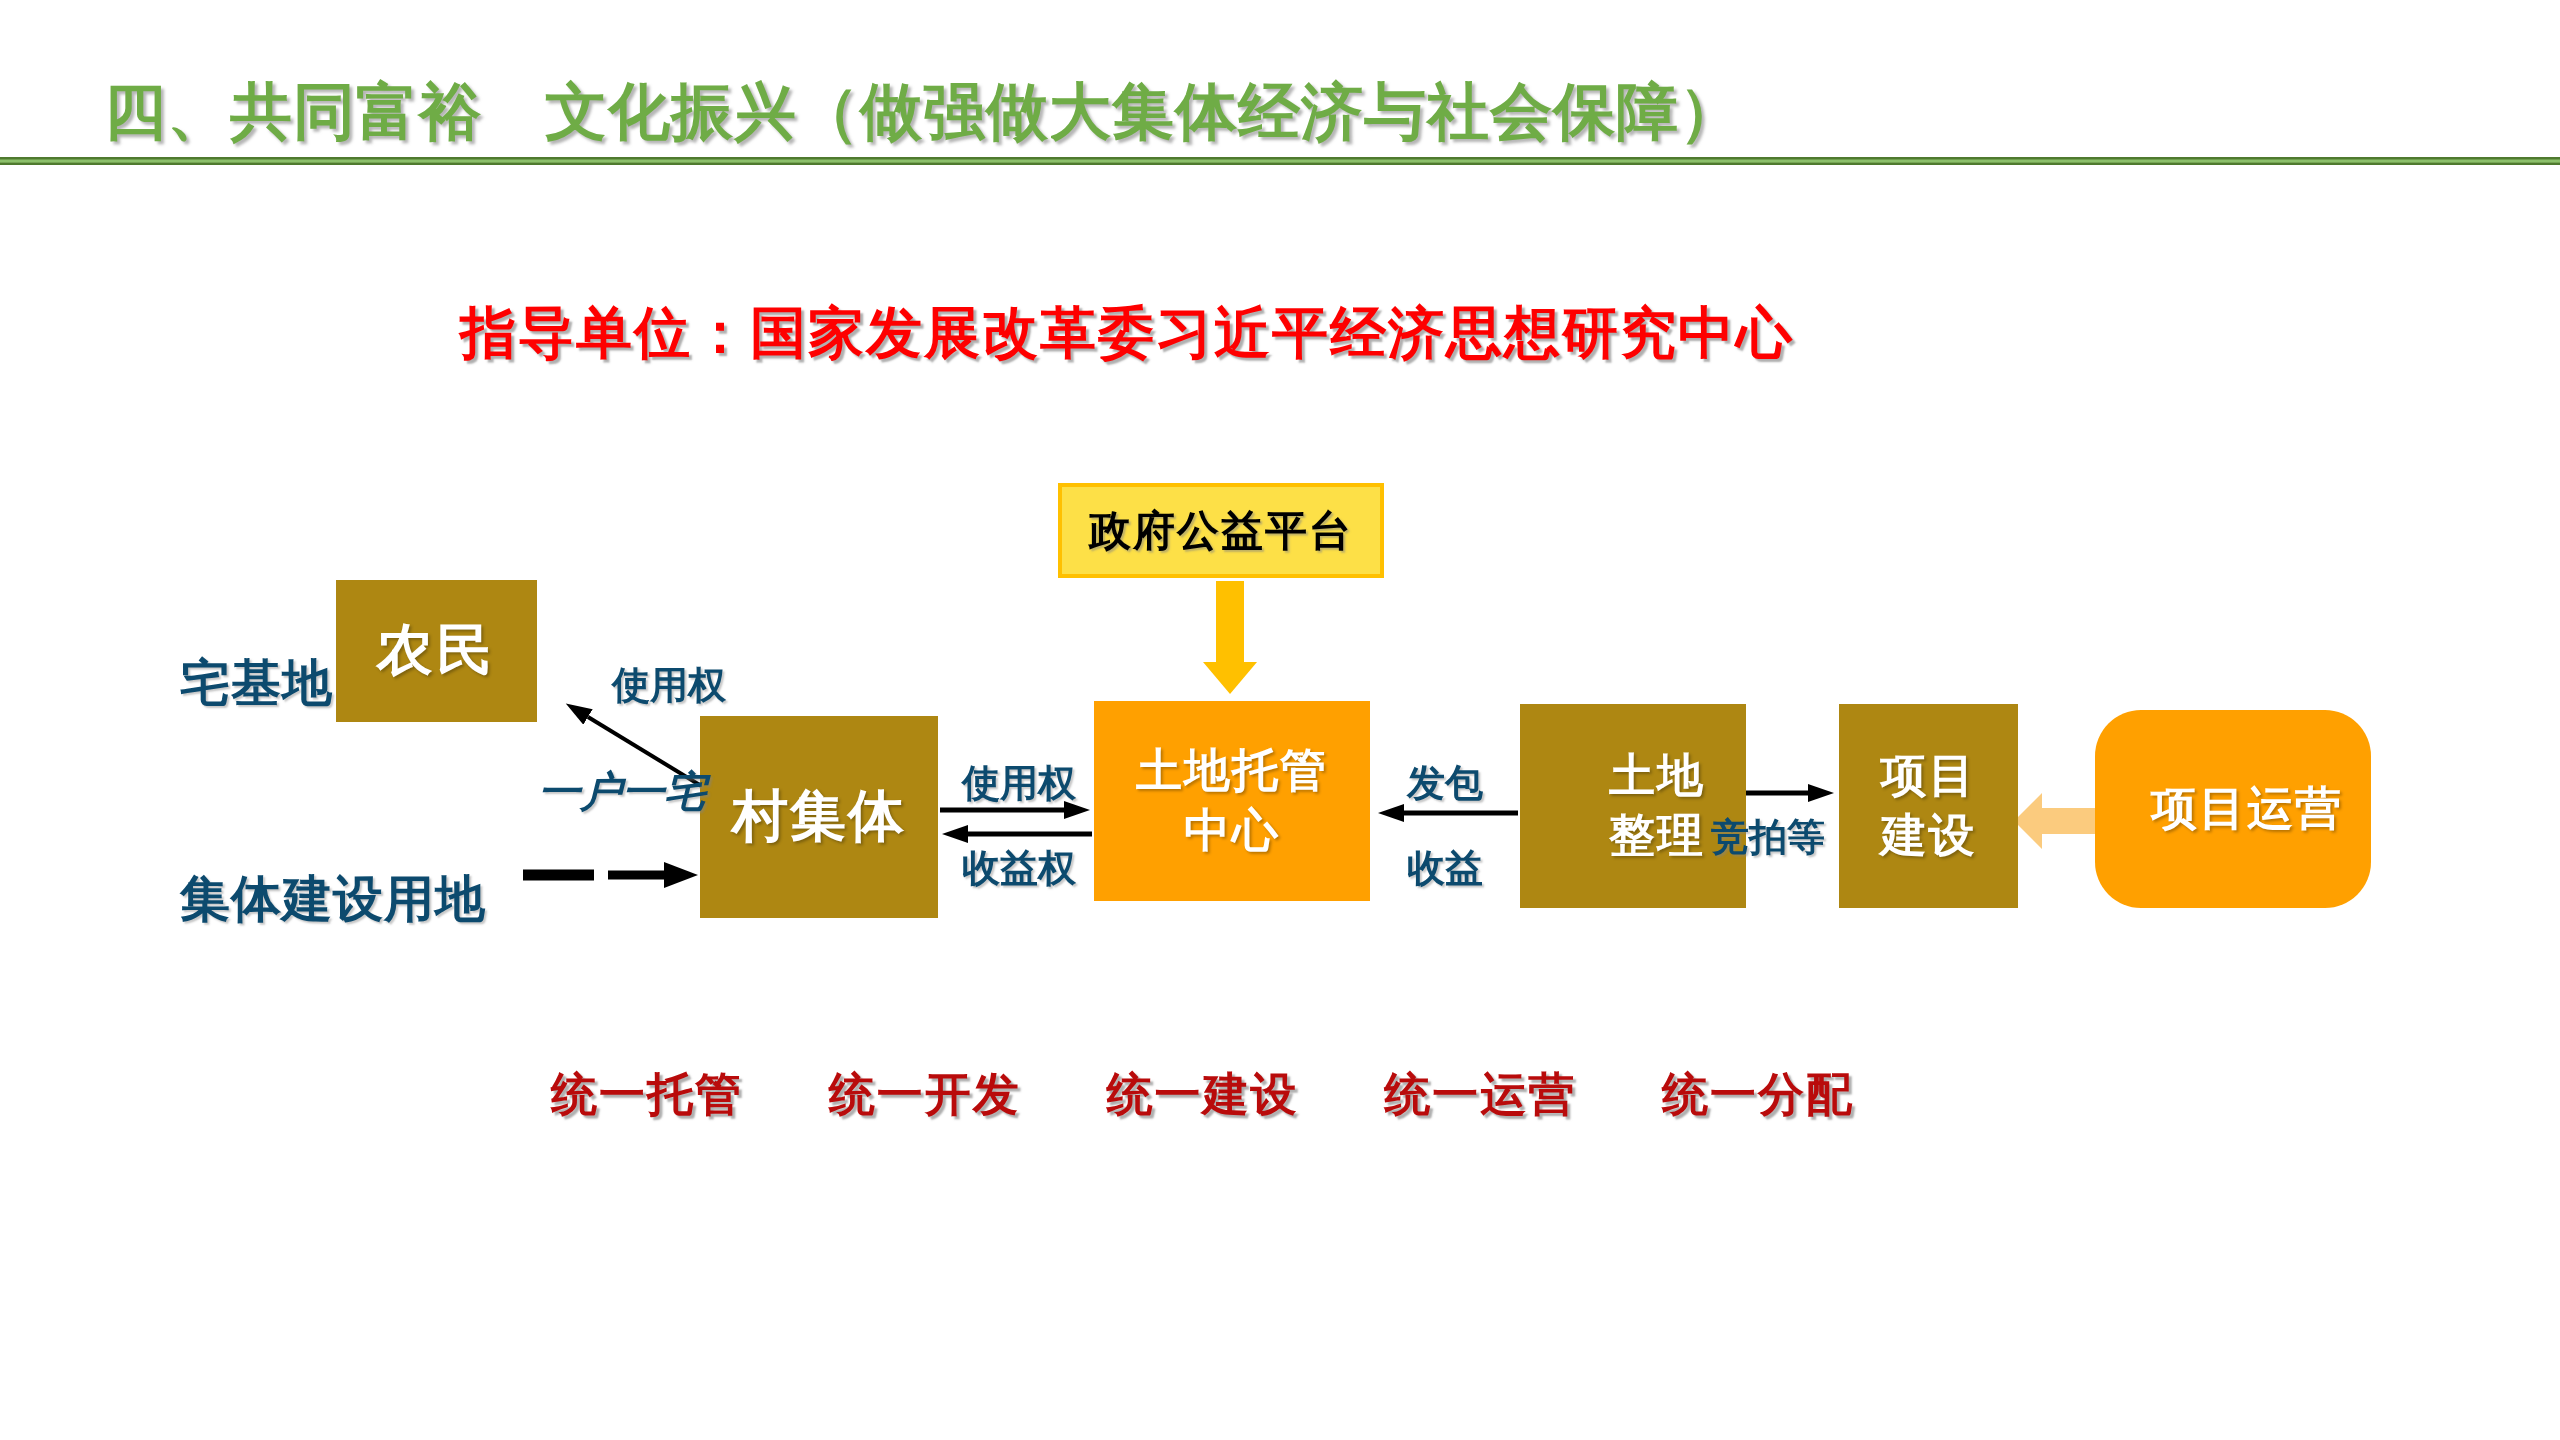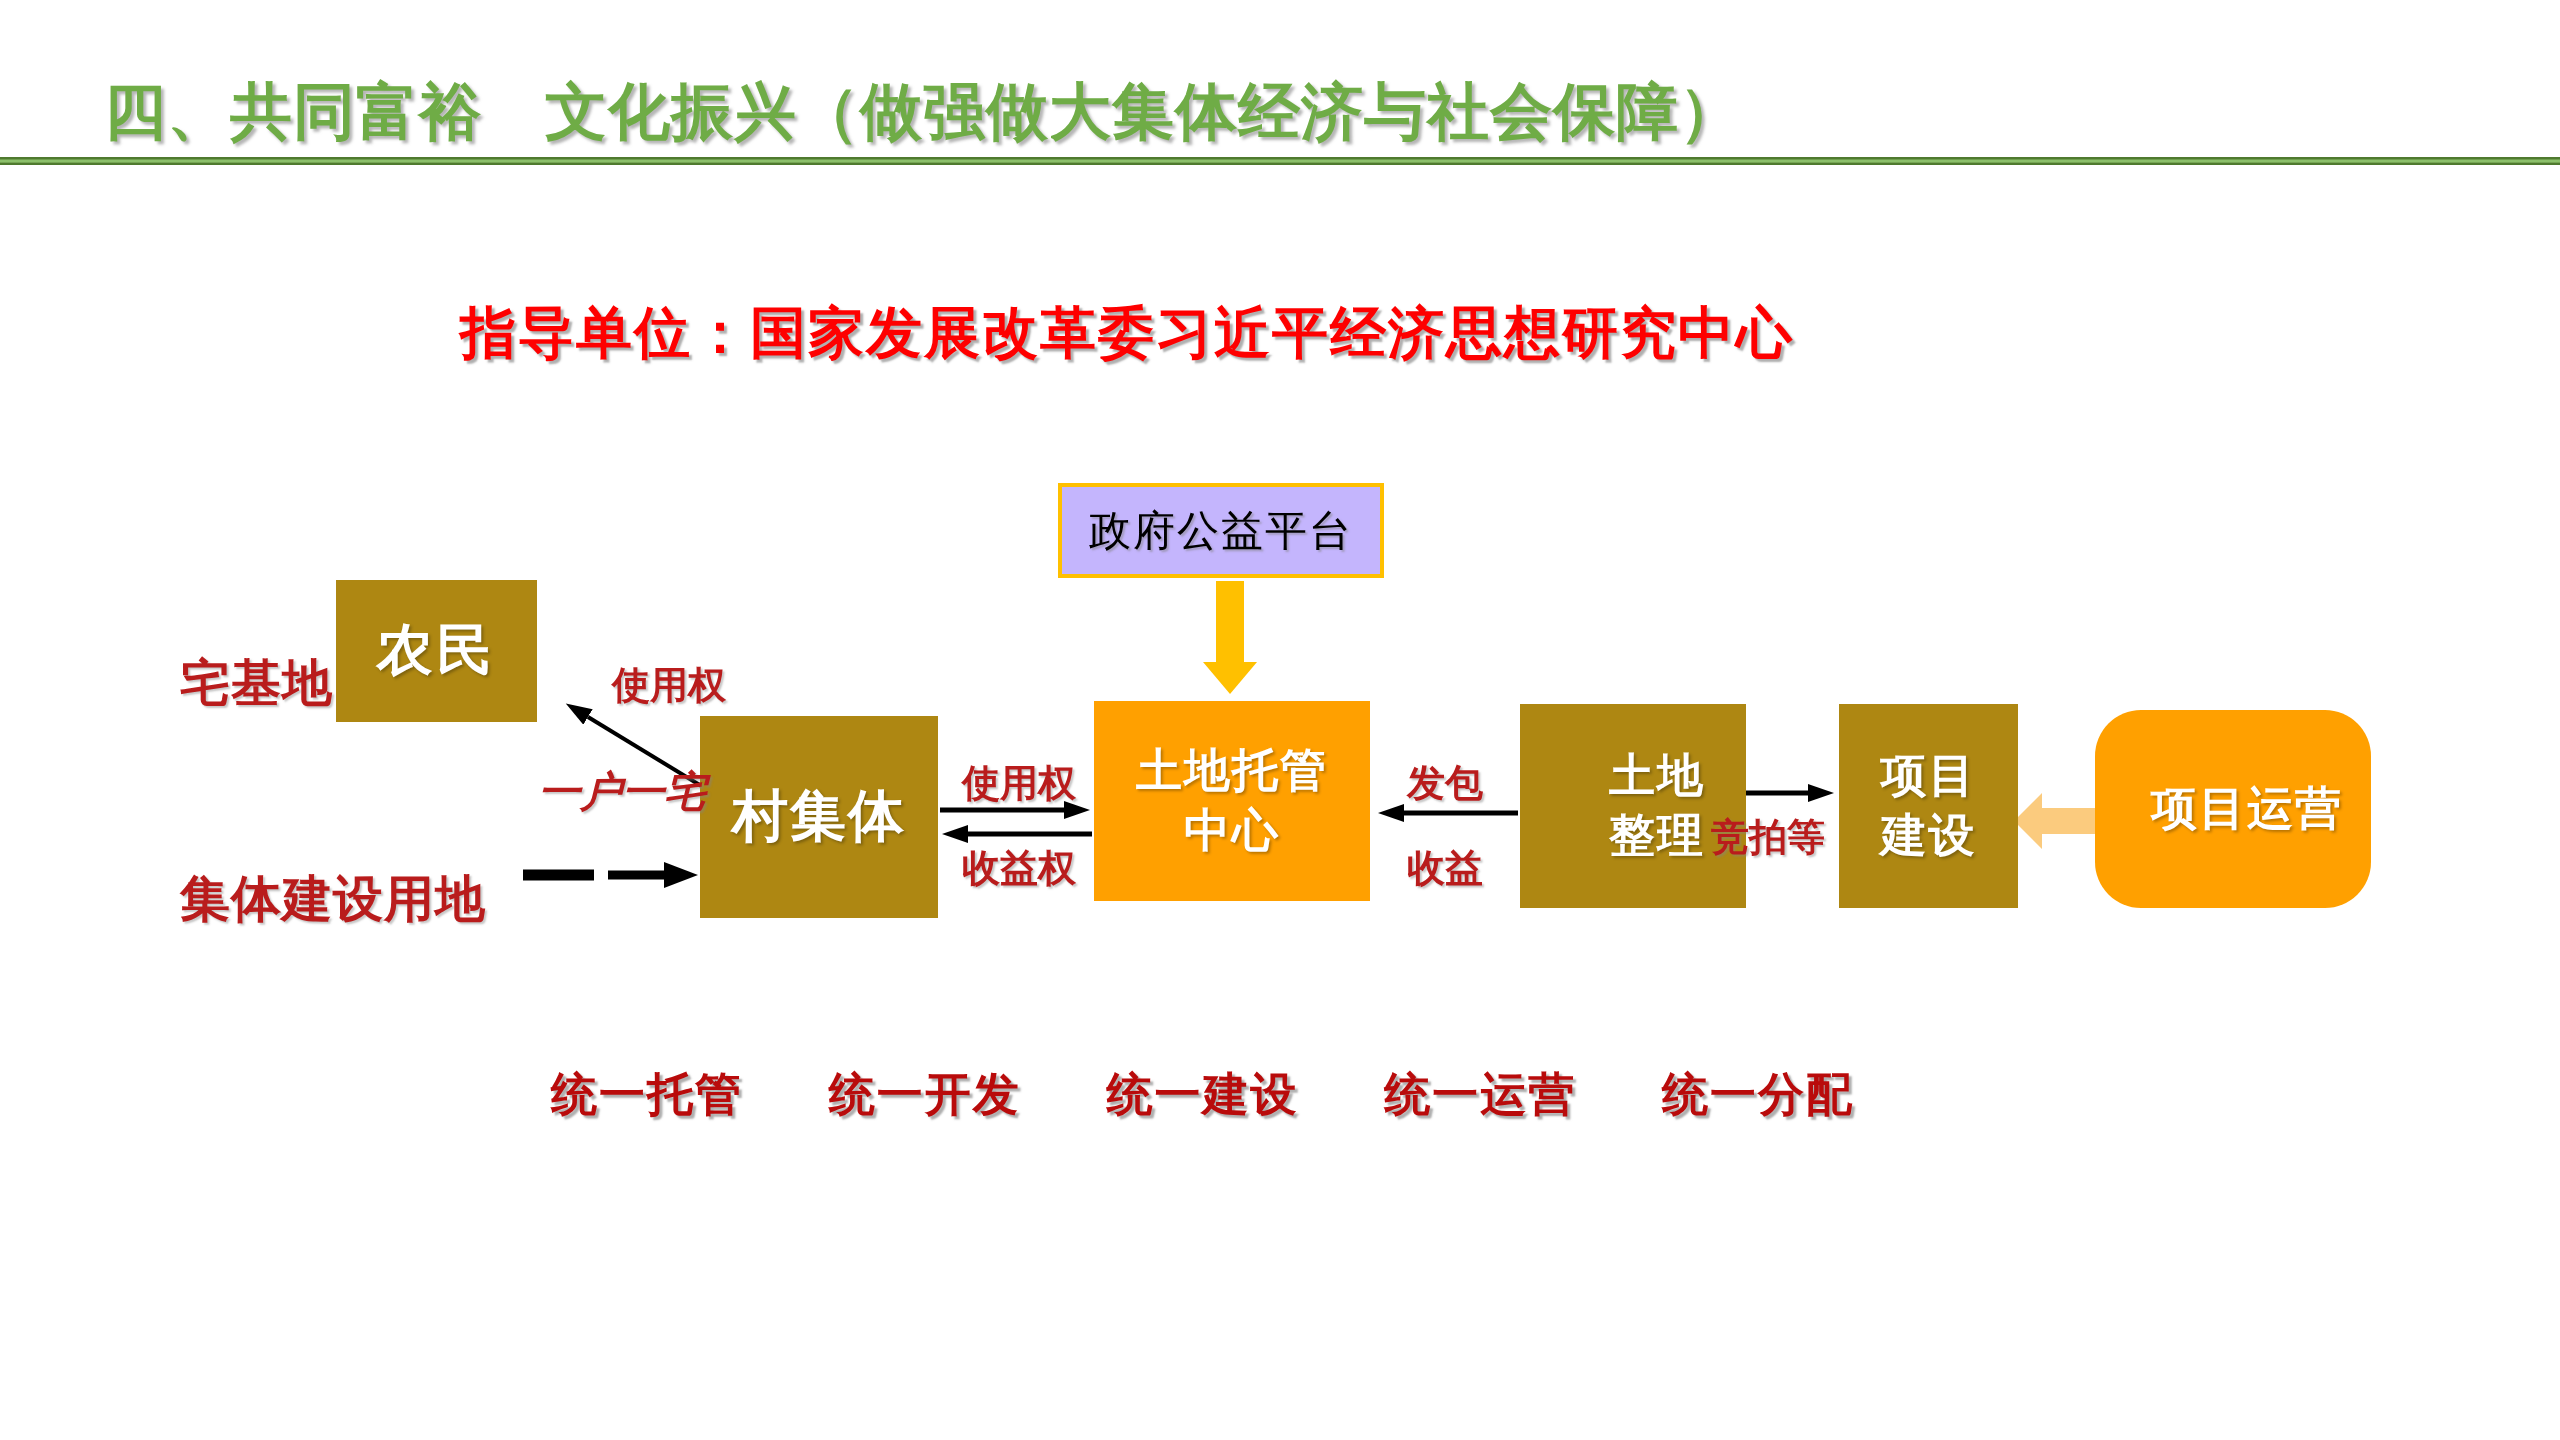--- a/index.html
+++ b/index.html
@@ -42,38 +42,38 @@
     text-align: center;
     color: #ffffff; font-weight: bold;
     z-index: 2;
     text-shadow: 2px 2px 3px rgba(0,0,0,0.28);
   }
   .gold  { background: #AE8712; }
   .orange{ background: #FFA000; }
 
   .gov-box {
     left: 1058px; top: 483px; width: 326px; height: 95px;
-    background: #c4b5fd; border: 4px solid #FFC000;
+    background: #fde047; border: 4px solid #FFC000;
     box-sizing: border-box;
     display: flex; align-items: center; justify-content: center;
-    font-size: 42px; font-weight: normal; color: #000;
+    font-size: 42px; font-weight: bold; color: #000;
     letter-spacing: 2px; z-index: 2;
     text-shadow: 2px 2px 2px rgba(130,130,130,0.5);
   }
 
   .farmer-box  { left: 336px;  top: 580px; width: 201px; height: 142px; font-size: 56px; letter-spacing: 4px; }
   .village-box { left: 700px;  top: 716px; width: 238px; height: 202px; font-size: 56px; letter-spacing: 2px; }
   .trust-box   { left: 1094px; top: 701px; width: 276px; height: 200px; font-size: 46px; line-height: 1.3; letter-spacing: 2px; }
   .consol-box  { left: 1520px; top: 704px; width: 178px; height: 204px; font-size: 46px; line-height: 1.3; letter-spacing: 2px; padding-left: 48px; }
   .constr-box  { left: 1839px; top: 704px; width: 179px; height: 204px; font-size: 46px; line-height: 1.3; letter-spacing: 2px; }
   .operate-box { left: 2095px; top: 710px; width: 248px; height: 198px; font-size: 46px; border-radius: 46px; letter-spacing: 2px; padding-left: 28px; }
 
   
   .label {
-    color: #b91c1c; font-weight: bold; white-space: nowrap; z-index: 3;
+    color: #0c4a6e; font-weight: bold; white-space: nowrap; z-index: 3;
     text-shadow: 2px 2px 2px rgba(130,130,130,0.45);
   }
   .label-lg { font-size: 50px; letter-spacing: 1px; }
   .label-md { font-size: 42px; }
   .label-sm { font-size: 38px; }
 
   .lbl-homestead  { left: 180px;  top: 650px; }
   .lbl-collland   { left: 180px;  top: 866px; }
   .lbl-useright-u { left: 612px;  top: 660px; }
   .lbl-onehome    { left: 538px;  top: 764px; font-style: italic; }

